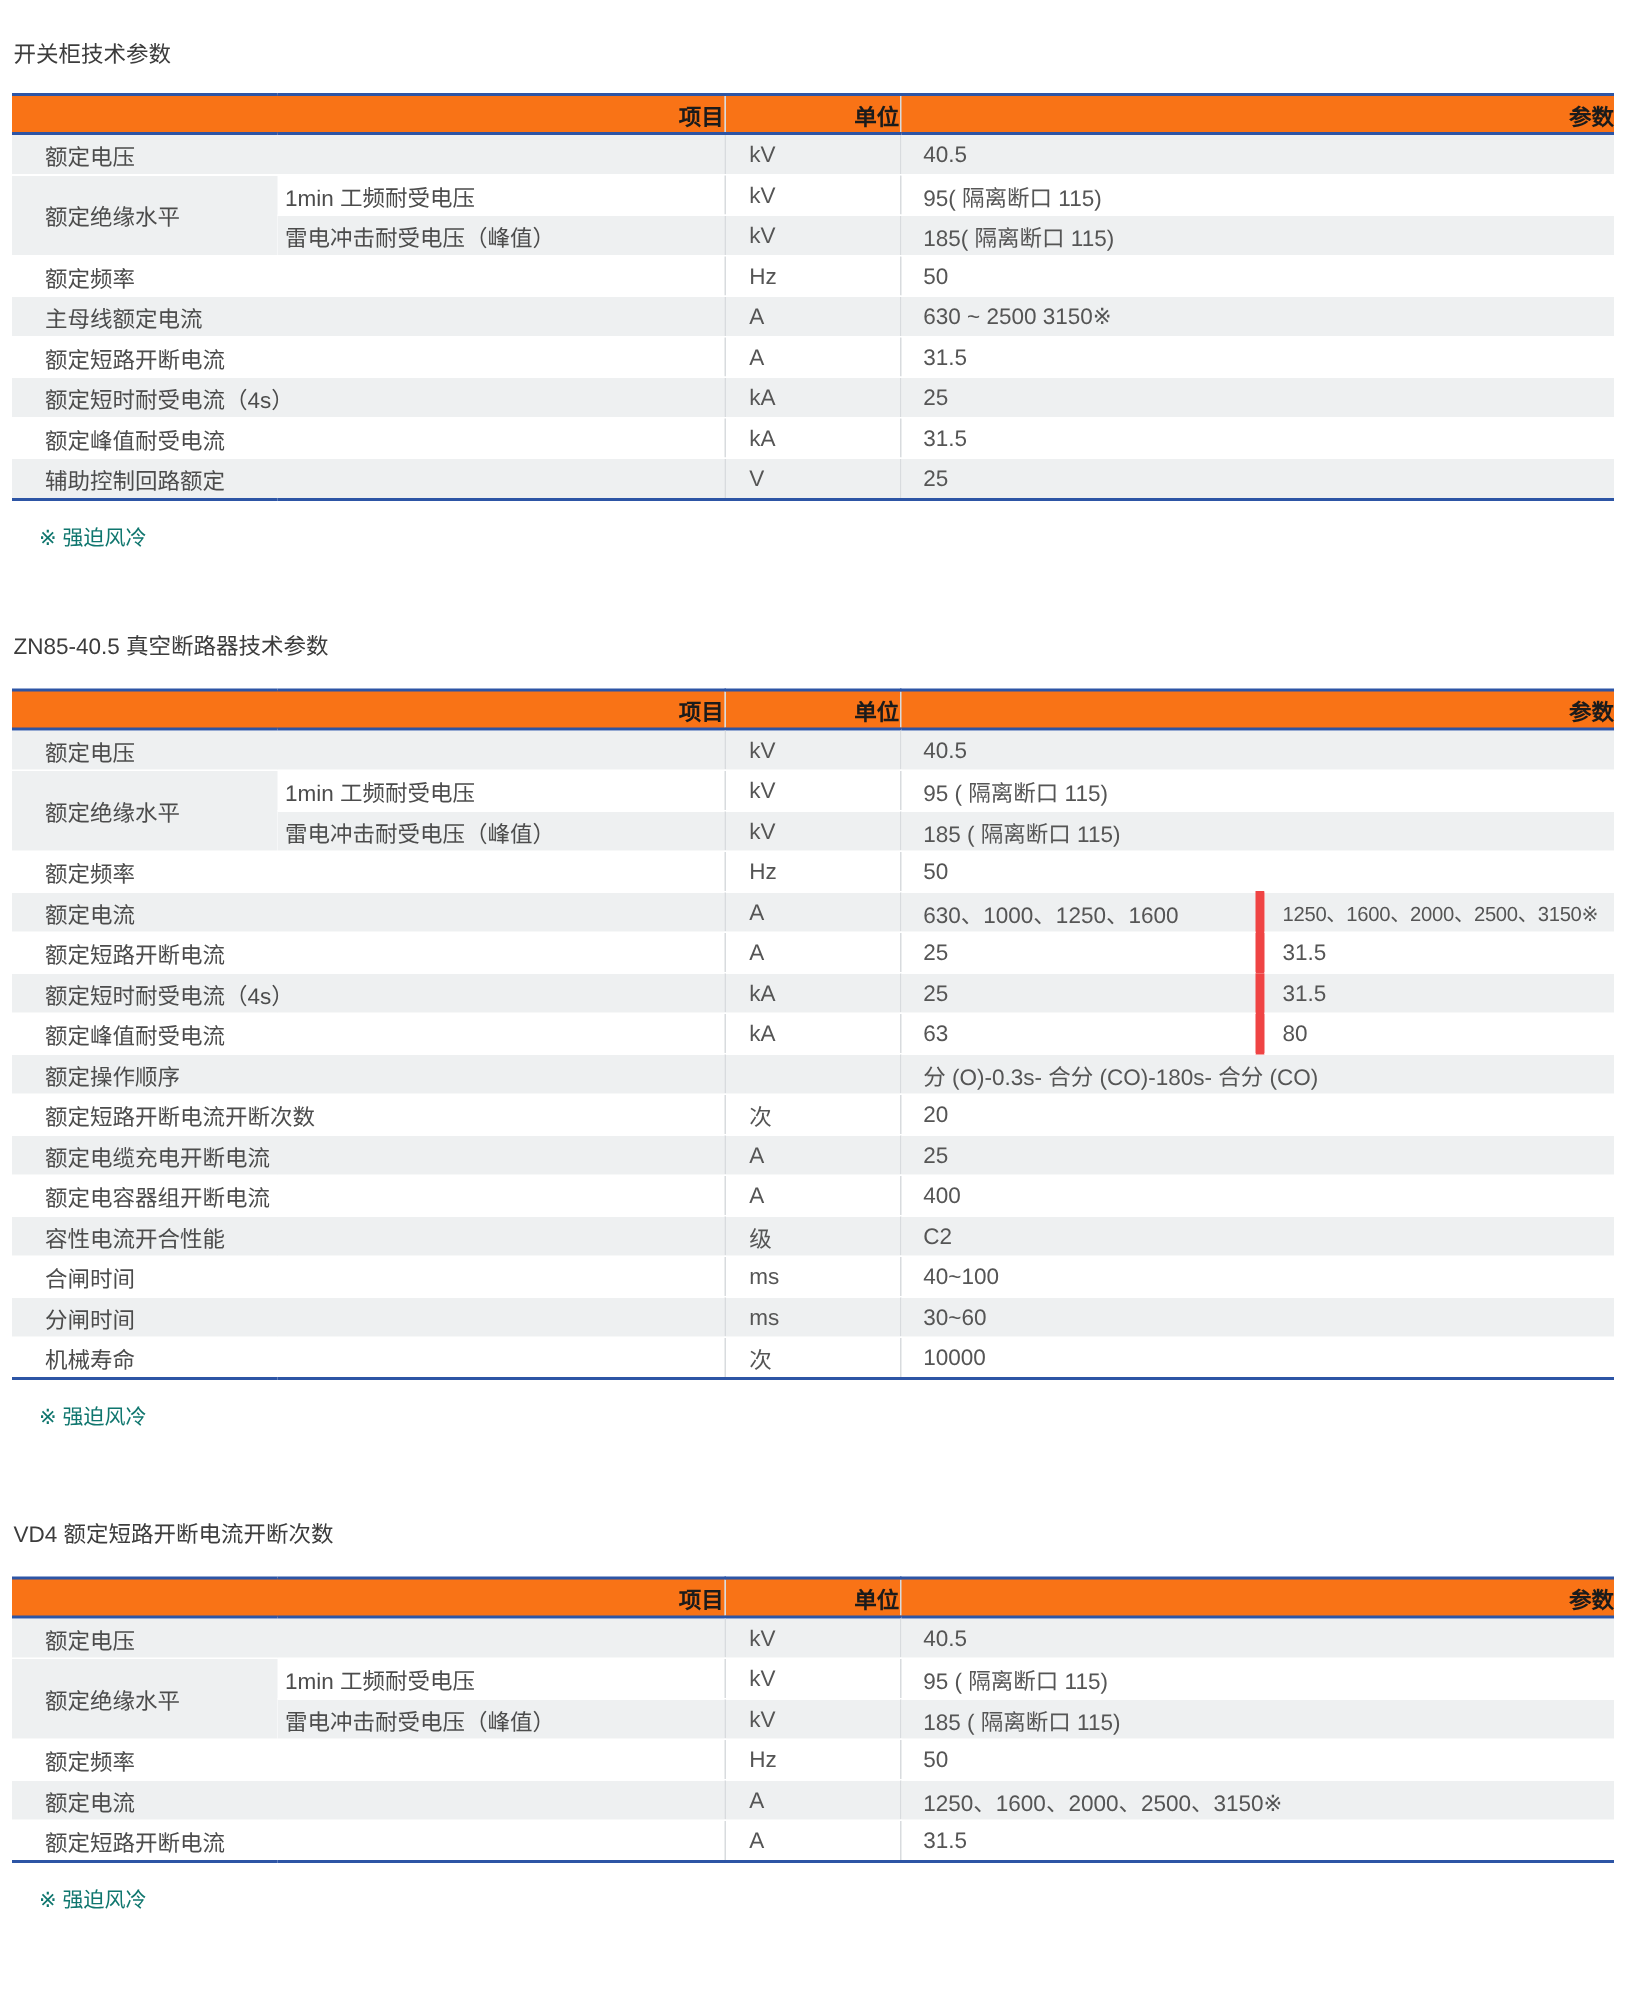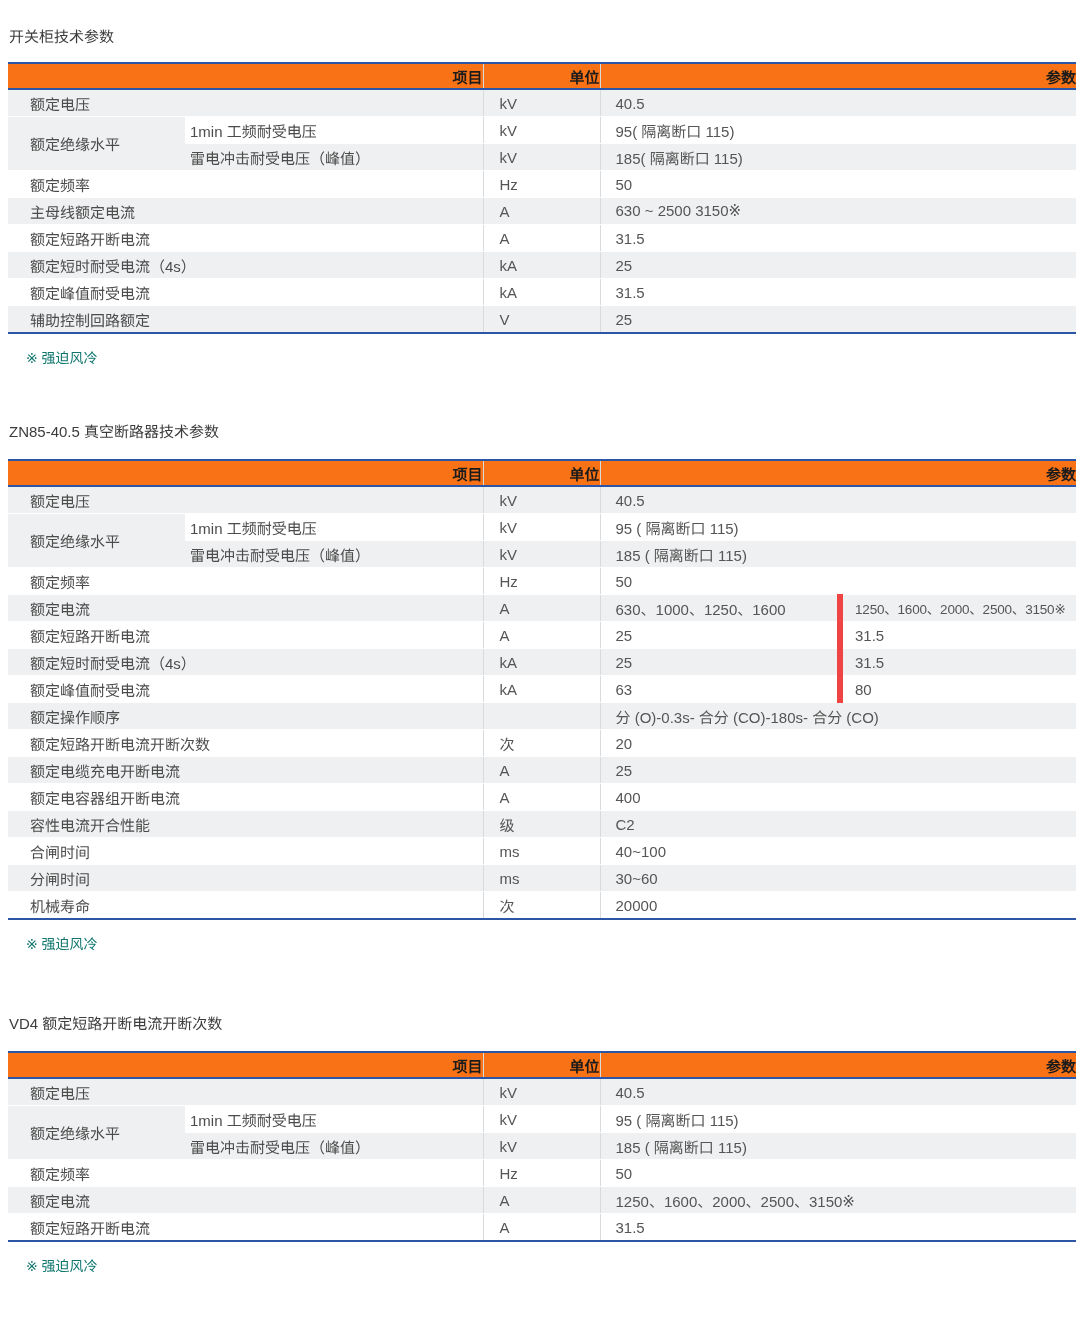--- a/index.html
+++ b/index.html
@@ -253,21 +253,21 @@
           <td class="val" colspan="2">40~100</td>
         </tr>
         <tr>
           <td class="lbl" colspan="2">分闸时间</td>
           <td class="unit">ms</td>
           <td class="val" colspan="2">30~60</td>
         </tr>
         <tr>
           <td class="lbl" colspan="2">机械寿命</td>
           <td class="unit">次</td>
-          <td class="val" colspan="2">20000</td>
+          <td class="val" colspan="2">10000</td>
         </tr>
       </tbody>
     </table>
 
     <div class="footnote">※ 强迫风冷</div>
   </section>
 
   <section class="sec3">
     <div class="sec-title">VD4 额定短路开断电流开断次数</div>
 

